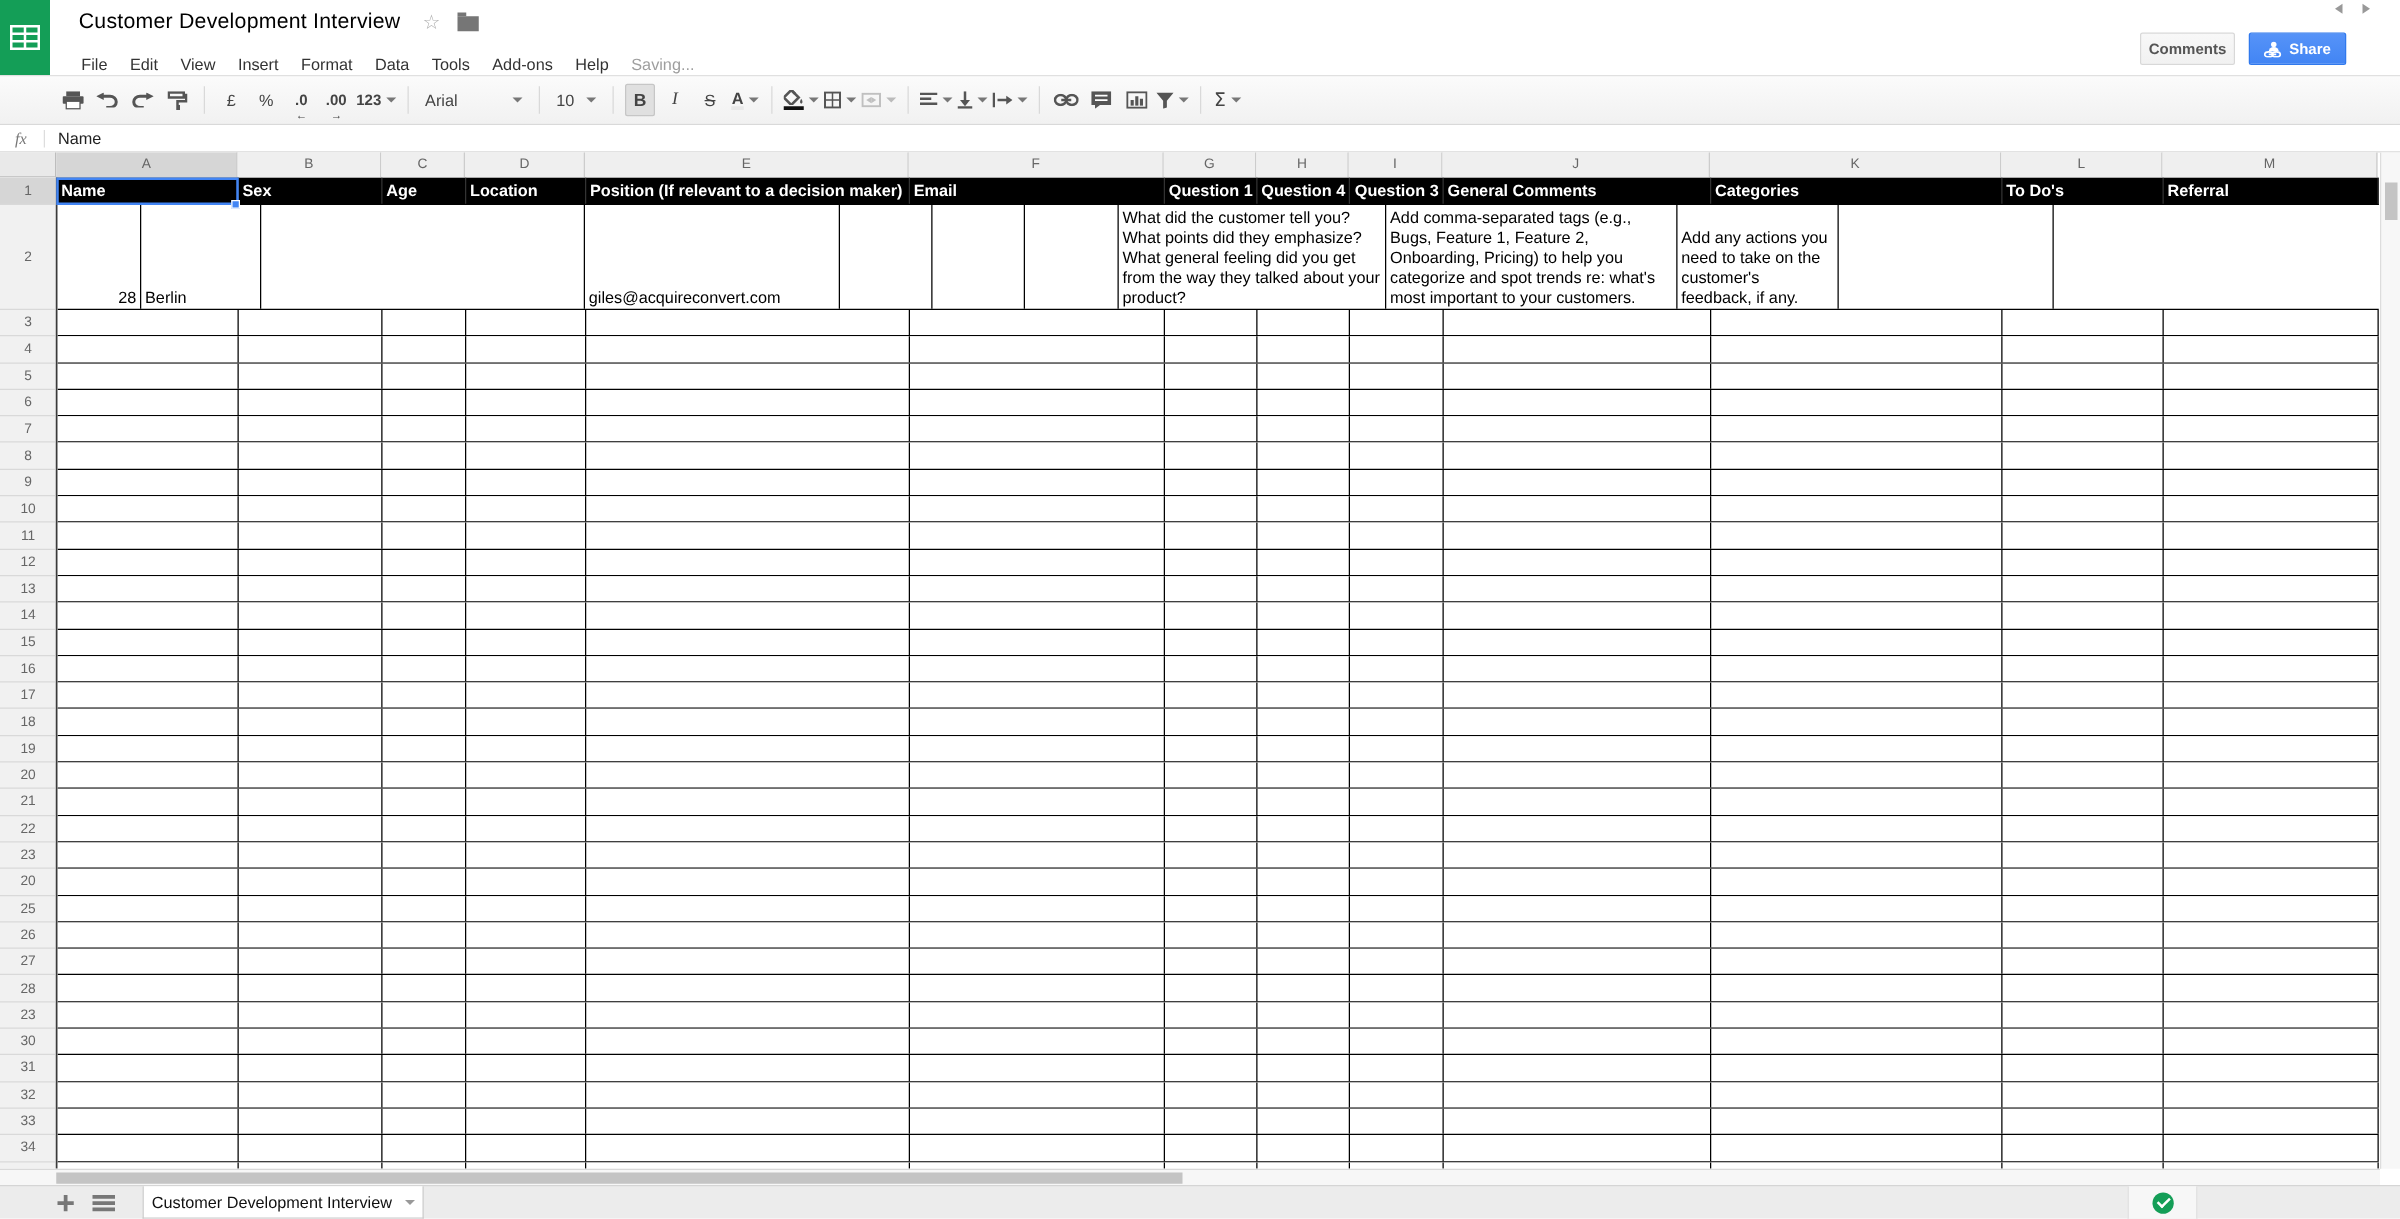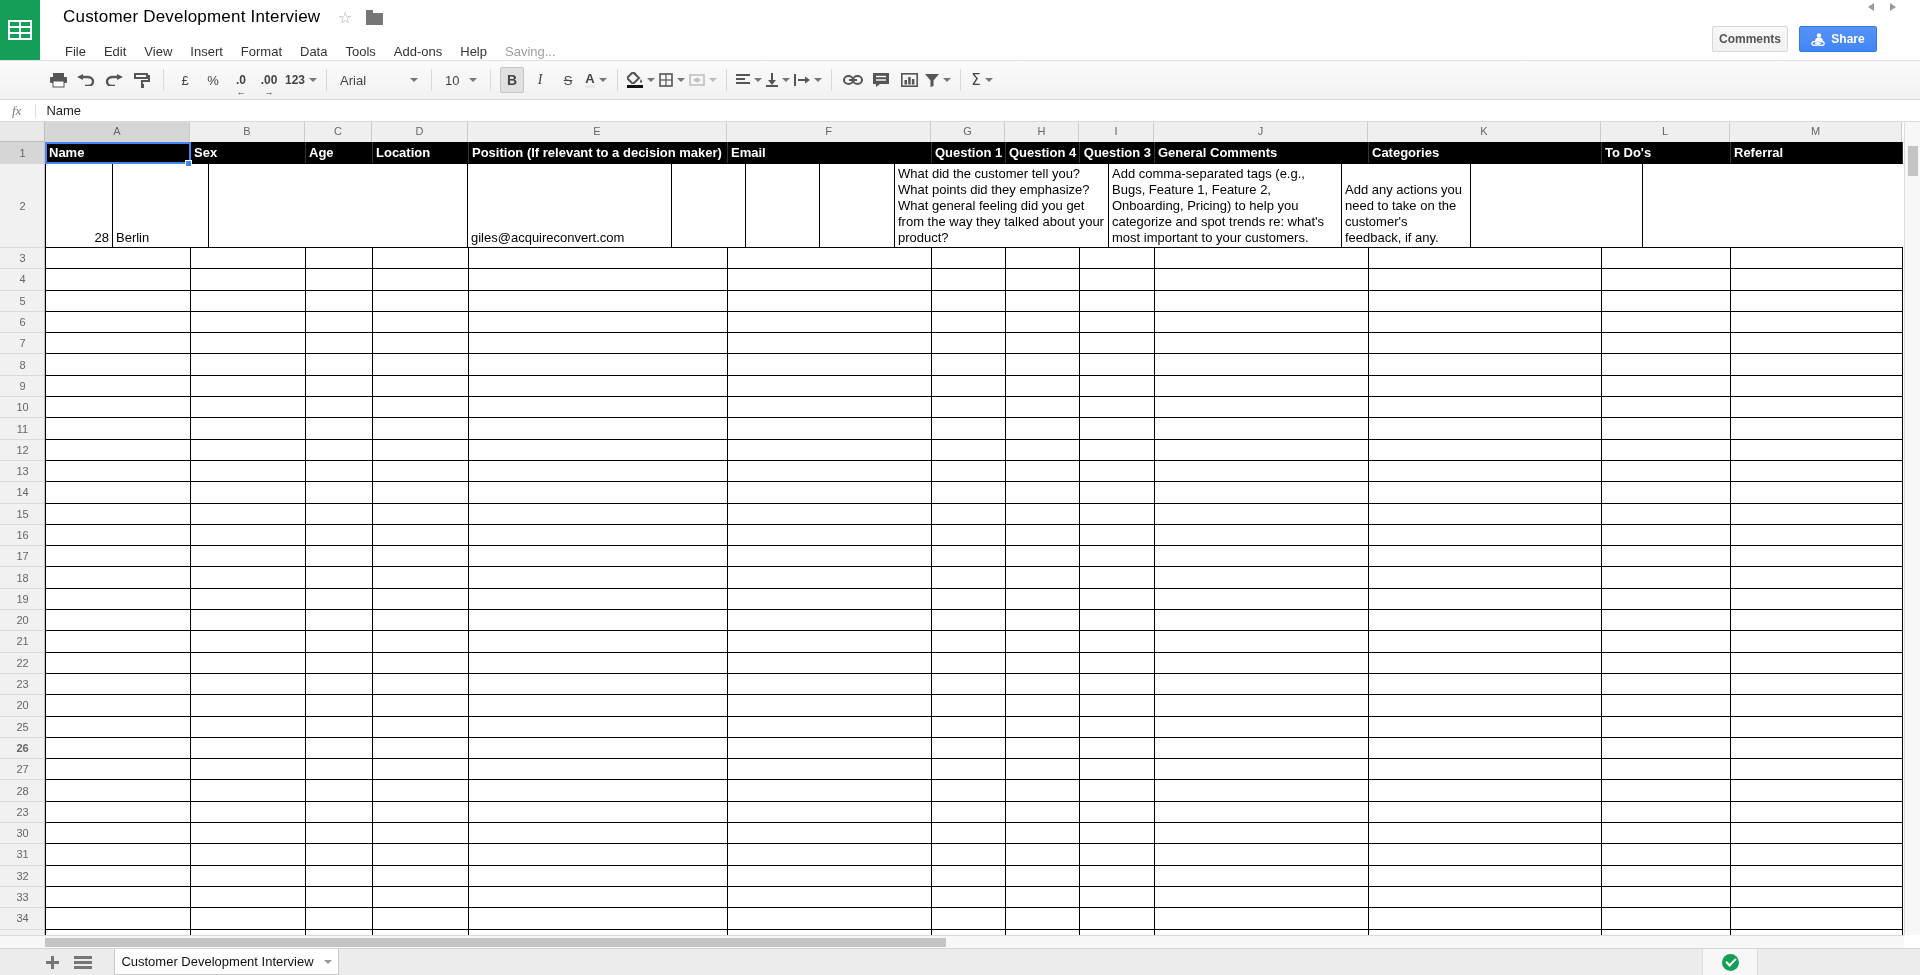--- a/index.html
+++ b/index.html
@@ -349,21 +349,21 @@
       <div class="gut-cell" style="height: 21.3px;">16</div>
       <div class="gut-cell" style="height: 21.3px;">17</div>
       <div class="gut-cell" style="height: 21.3px;">18</div>
       <div class="gut-cell" style="height: 21.3px;">19</div>
       <div class="gut-cell" style="height: 21.3px;">20</div>
       <div class="gut-cell" style="height: 21.3px;">21</div>
       <div class="gut-cell" style="height: 21.3px;">22</div>
       <div class="gut-cell" style="height: 21.3px;">23</div>
       <div class="gut-cell" style="height: 21.3px;">20</div>
       <div class="gut-cell" style="height: 21.3px;">25</div>
-      <div class="gut-cell" style="height: 21.3px; font-weight: bold;">26</div>
+      <div class="gut-cell" style="height: 21.3px;">26</div>
       <div class="gut-cell" style="height: 21.3px;">27</div>
       <div class="gut-cell" style="height: 21.3px;">28</div>
       <div class="gut-cell" style="height: 21.3px;">23</div>
       <div class="gut-cell" style="height: 21.3px;">30</div>
       <div class="gut-cell" style="height: 21.3px;">31</div>
       <div class="gut-cell" style="height: 21.3px;">32</div>
       <div class="gut-cell" style="height: 21.3px;">33</div>
       <div class="gut-cell" style="height: 21.3px;">34</div>
       <div class="gut-cell" style="height: 21.3px;">35</div>
     </div>

